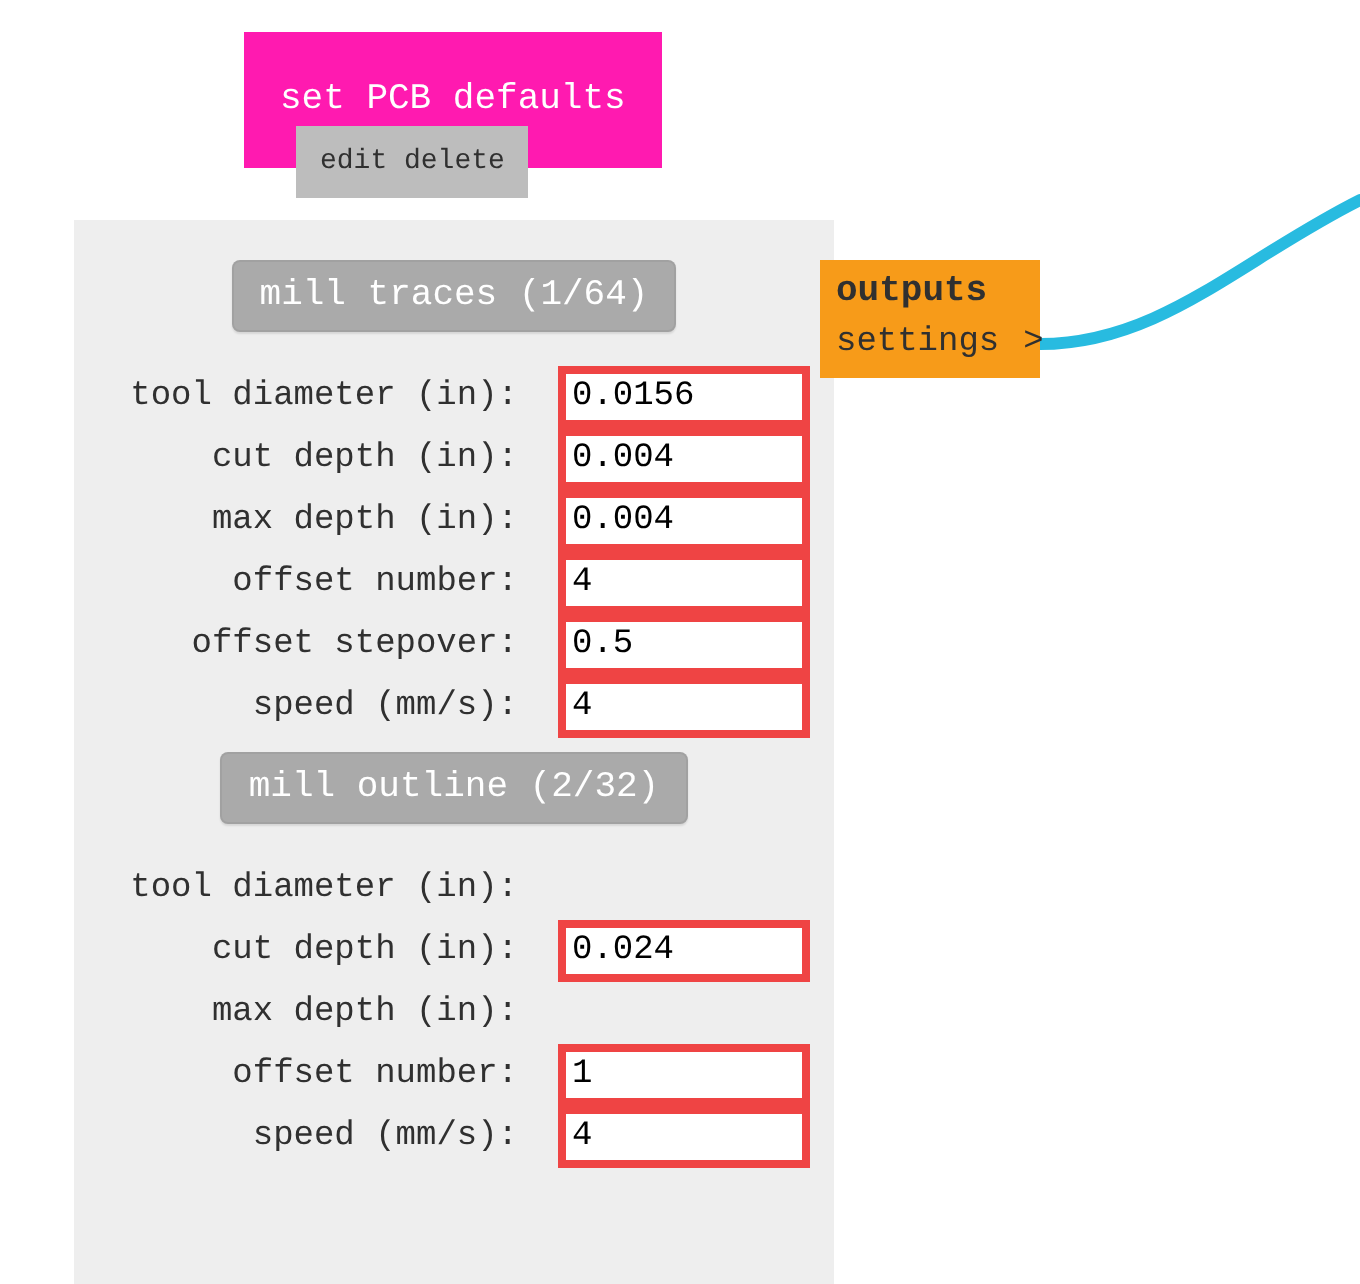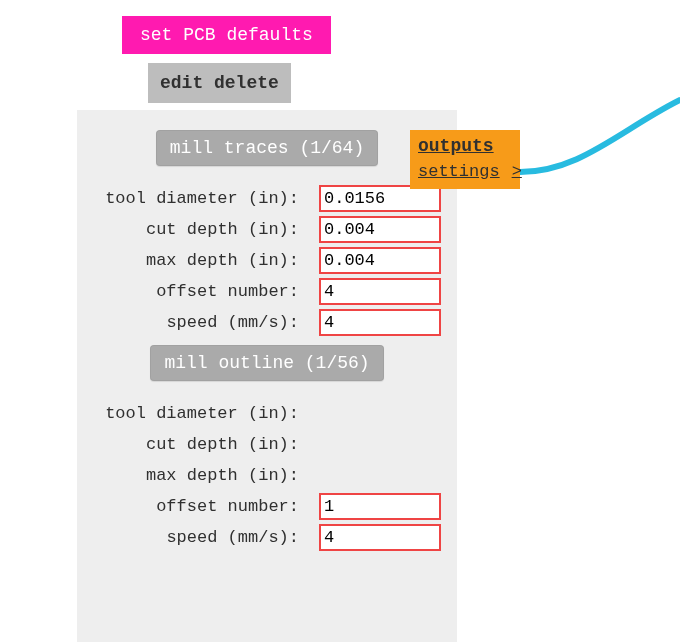--- a/index.html
+++ b/index.html
@@ -12,42 +12,40 @@
     font-size: 17px;
     overflow: hidden;
     position: relative;
   }
   .title-box {
     position: absolute;
     left: 122px;
     top: 16px;
     background: #ff1ab0;
     color: #ffffff;
-    padding: 9px 18px;
+    padding: 24px 18px;
     font-size: 18px;
   }
   .edit-delete {
     position: absolute;
     left: 148px;
     top: 63px;
     background: #bdbdbd;
     color: #303030;
     padding: 10px 12px;
-    font-size: 18px;
-    font-weight: bold;
+    font-size: 14px;
   }
   .panel {
     position: absolute;
     left: 37px;
     top: 110px;
     width: 380px;
     height: 532px;
     background: #eeeeee;
     overflow: hidden;
-    margin-left: 40px;
   }
   .section-btn {
     display: block;
     margin: 8px auto 6px auto;
     background: #aaaaaa;
     color: #ffffff;
     border: none;
     font-family: inherit;
     font-size: 18px;
     padding: 8px 14px;
@@ -68,35 +66,34 @@
     text-align: right;
     color: #303030;
     padding-right: 20px;
     font-size: 17px;
   }
   .row input {
     width: 112px;
     height: 23px;
     font-family: inherit;
     font-size: 17px;
-    border: 2px solid #ef4444;
+    border: 4px solid #ef4444;
     padding: 0 3px;
     background: #ffffff;
     box-sizing: content-box;
   }
   .out-box {
     position: absolute;
     left: 410px;
     top: 130px;
     width: 110px;
     background: #f79b19;
     color: #303030;
     font-size: 17px;
     padding: 4px 0 6px 0;
-    text-decoration: underline;
   }
   .out-box .hdr {
     font-weight: bold;
     padding: 2px 8px 4px 8px;
     font-size: 18px;
   }
   .out-box .settings {
     padding: 2px 8px;
     display: flex;
     align-items: center;
@@ -138,32 +135,37 @@
   </div>
   <div class="row">
     <span class="lbl">max depth (in):</span>
     <input type="text" value="0.004" style="">
   </div>
   <div class="row">
     <span class="lbl">offset number:</span>
     <input type="text" value="4" style="">
   </div>
   <div class="row">
+    <span class="lbl">offset stepover:</span>
+    <input type="text" value="0.5" style="">
+  </div>
+  <div class="row">
     <span class="lbl">speed (mm/s):</span>
     <input type="text" value="4" style="">
   </div>
 
-  <button class="section-btn">mill outline (1/56)</button>
+  <button class="section-btn">mill outline (2/32)</button>
   <div class="spacer"></div>
 
   <div class="row">
     <span class="lbl">tool diameter (in):</span>
   </div>
   <div class="row">
     <span class="lbl">cut depth (in):</span>
+    <input type="text" value="0.024" style="">
   </div>
   <div class="row">
     <span class="lbl">max depth (in):</span>
   </div>
   <div class="row">
     <span class="lbl">offset number:</span>
     <input type="text" value="1" style="">
   </div>
   <div class="row">
     <span class="lbl">speed (mm/s):</span>

